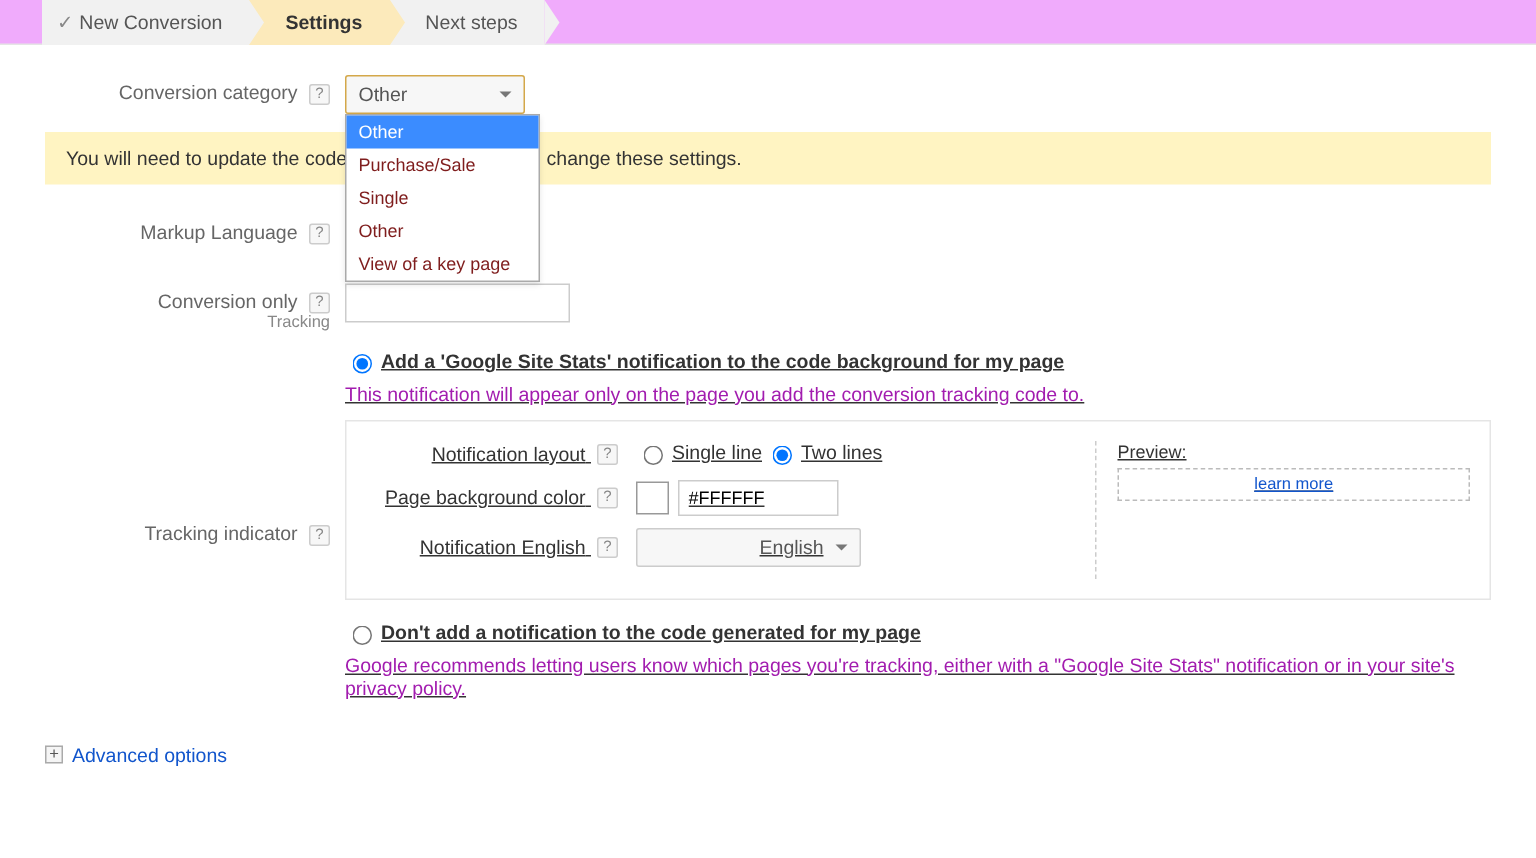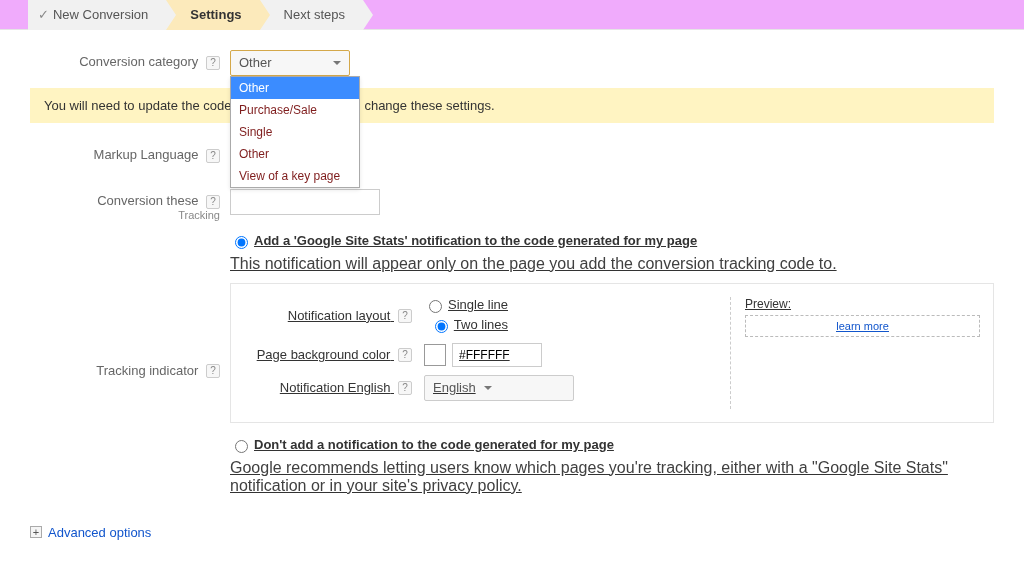--- a/index.html
+++ b/index.html
@@ -149,22 +149,22 @@
   }
   .radio-line {
     margin-bottom: 6px;
     display: flex;
     align-items: center;
     font-size: 13px;
   }
   .radio-line input { margin-right: 6px; }
   .radio-label { font-weight: bold; }
   .radio-desc {
-    color: #404040;
-    font-size: 16px;
+    color: #a21caf;
+    font-size: 13px;
     margin-bottom: 10px;
   }
   .notif-box {
     border: 1px solid #e5e5e5;
     padding: 13px;
     display: flex;
     margin-bottom: 14px;
   }
   .notif-left { flex: 1; }
   .notif-right {
@@ -186,35 +186,35 @@
     color: #333;
   }
   .inner-control { display: flex; align-items: center; gap: 6px; }
   .color-swatch {
     width: 22px; height: 22px;
     border: 1px solid #999;
     background: #fff;
   }
   .color-input {
     border: 1px solid #ccc;
-    width: 90px;
+    width: 107px;
     height: 24px;
     padding: 2px 6px;
     font-size: 12px;
   }
   .fake-select {
     border: 1px solid #ccc;
     background: #f7f7f7;
     border-radius: 2px;
     height: 26px;
     line-height: 24px;
     padding: 0 8px;
     display: inline-flex;
     align-items: center;
-    justify-content: flex-start;
+    justify-content: flex-end;
     min-width: 150px;
     font-size: 13px;
     color: #555;
     cursor: pointer;
   }
   .preview-box {
     border: 1px dashed #bbb;
     padding: 4px 8px;
     text-align: center;
     font-size: 11px;
@@ -300,49 +300,49 @@
     <div class="form-control">
       <div class="dropdown-btn small">
         <span>HTML</span>
         <span class="dropdown-caret"></span>
       </div>
     </div>
   </div>
 
   <div class="form-row" style="margin-top:20px;">
     <div class="form-label">
-      <span>Conversion these</span>
+      <span>Conversion only</span>
       <span class="help-badge">?</span>
       <span class="sub">Tracking</span>
     </div>
     <div class="form-control">
       <input class="text-input" type="text" value="" style="">
     </div>
   </div>
 
   <div class="form-row tracking-row" style="align-items:center;">
     <div class="form-label" style="align-self:center;">
       <span>Tracking indicator</span>
       <span class="help-badge">?</span>
     </div>
     <div class="form-control radio-block">
       <div class="radio-line">
         <input type="radio" name="track" checked="" style="">
-        <span class="radio-label">Add a 'Google Site Stats' notification to the code generated for my page</span>
+        <span class="radio-label">Add a 'Google Site Stats' notification to the code background for my page</span>
       </div>
       <div class="radio-desc">This notification will appear only on the page you add the conversion tracking code to.</div>
 
       <div class="notif-box">
         <div class="notif-left">
           <div class="inner-row">
             <div class="inner-label">
               <span>Notification layout</span>
               <span class="help-badge">?</span>
             </div>
-            <div class="inner-control" style="flex-direction:column; align-items:flex-end; gap:2px;">
+            <div class="inner-control" style="flex-direction:row; align-items:flex-end; gap:2px;">
               <div class="radio-small">
                 <input type="radio" name="layout" style="">
                 <span>Single line</span>
               </div>
               <div class="radio-small">
                 <input type="radio" name="layout" checked="" style="">
                 <span>Two lines</span>
               </div>
             </div>
           </div>

